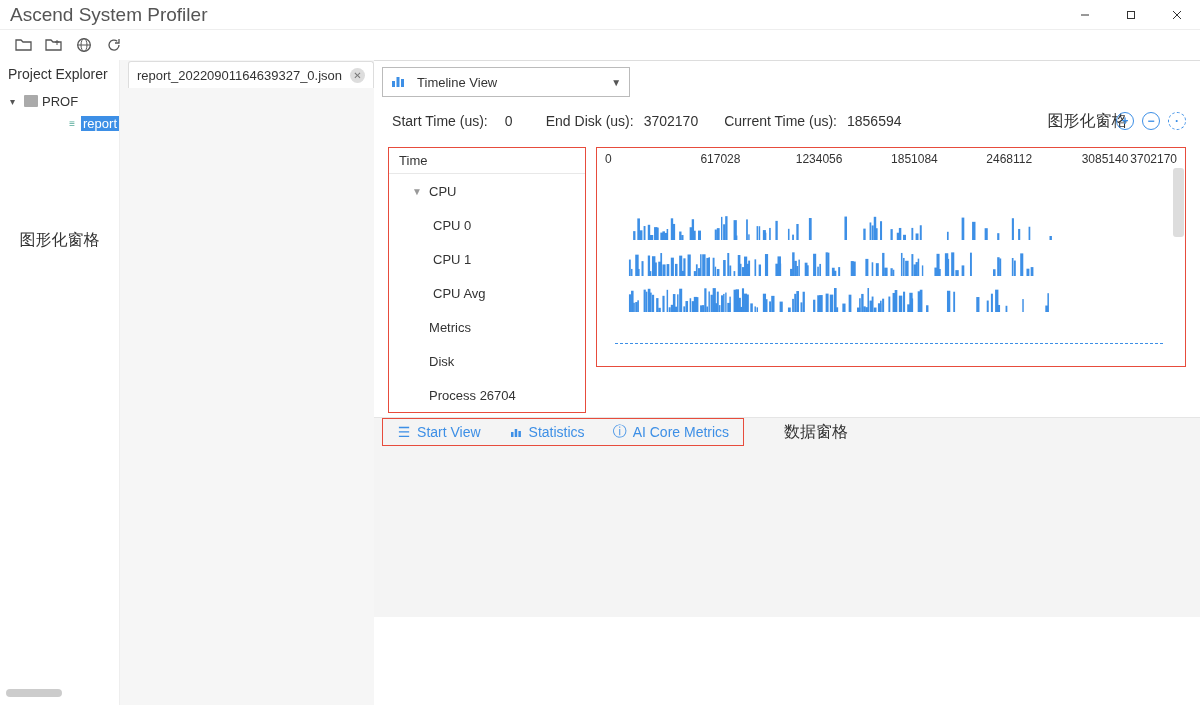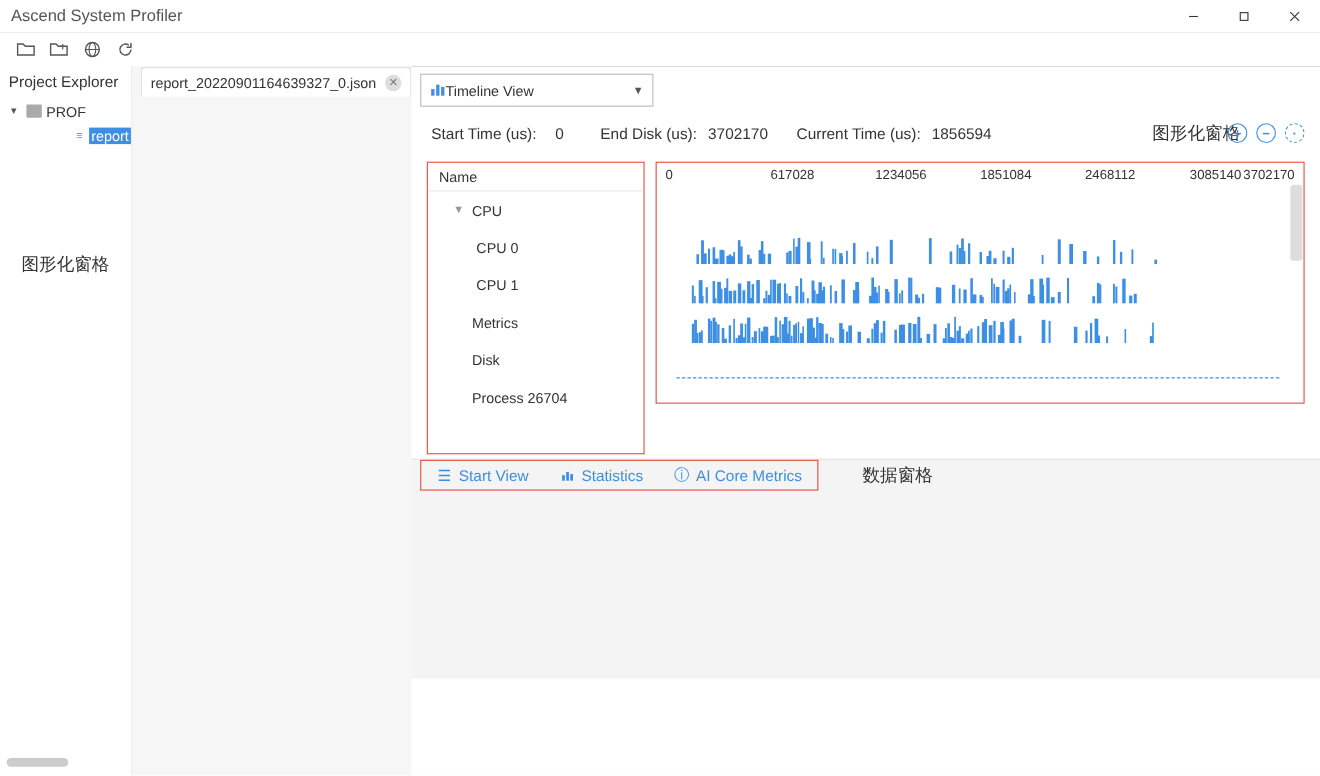--- a/index.html
+++ b/index.html
@@ -1,19 +1,19 @@
 <!DOCTYPE html>
 <html><head>
 <meta charset="utf-8">
 <style>
 * { box-sizing: border-box; margin: 0; padding: 0; font-family: "Segoe UI", Arial, sans-serif; }
 body { width: 1200px; height: 705px; background: #fff; font-size: 13px; color: #333; overflow: hidden; }
 
 .titlebar { height: 30px; display: flex; align-items: center; padding-left: 10px; background: #fff; border-bottom: 1px solid #eee; }
-.titlebar .title { flex: 1; color: #555; font-size: 15px; }
+.titlebar .title { flex: 1; color: #555; font-size: 19px; }
 .titlebar .winbtn { width: 46px; height: 30px; display: flex; align-items: center; justify-content: center; color: #555; }
 .titlebar .winbtn svg { width: 10px; height: 10px; }
 
 .toolbar { height: 30px; display: flex; align-items: center; gap: 10px; padding-left: 14px; background: #fff; }
 .toolbar .tbtn { width: 20px; height: 20px; display: flex; align-items: center; justify-content: center; color: #555; }
 
 .main { display: flex; height: 645px; }
 .sidebar { width: 120px; background: #fff; border-right: 1px solid #eee; position: relative; }
 .sidebar .panel-title { padding: 6px 8px; font-size: 14px; color: #333; background: #fff; }
 .tree { padding: 2px 0; }
@@ -27,21 +27,21 @@
 .nav-label { position: absolute; top: 170px; left: 0; right: 0; text-align: center; font-size: 16px; color: #333; }
 .sb-scrollbar { position: absolute; bottom: 8px; left: 6px; width: 56px; height: 8px; background: #ccc; border-radius: 4px; }
 
 .content { flex: 1; background: #f6f6f6; display: flex; flex-direction: row; }
 .tabbar { height: 28px; display: flex; align-items: flex-end; padding-left: 8px; background: #f6f6f6; }
 .tab { height: 27px; background: #fff; border: 1px solid #ddd; border-bottom: none; display: flex; align-items: center; padding: 0 8px; gap: 8px; border-radius: 3px 3px 0 0; }
 .tab .close { width: 15px; height: 15px; border-radius: 50%; background: #ddd; color: #777; display: flex; align-items: center; justify-content: center; font-size: 10px; }
 
 .doc { flex: 1; background: #fff; border-top: 1px solid #ddd; display: flex; flex-direction: column; }
 .viewselect-row { padding: 6px 8px; }
-.viewselect { width: 212px; height: 30px; border: 1px solid #bbb; display: flex; align-items: center; padding: 0 8px; gap: 0; background: #fff; color:#333;}
+.viewselect { width: 248px; height: 30px; border: 1px solid #bbb; display: flex; align-items: center; padding: 0 8px; gap: 12px; background: #fff; color:#333;}
 .viewselect .chart-icon { color: #3d8fe6; }
 .viewselect .caret { margin-left: auto; font-size: 10px; color:#555;}
 
 .timebar { height: 36px; display: flex; align-items: center; padding: 0 18px; gap: 26px; font-size: 14px; color: #333; position: relative; }
 .timebar .field { display: flex; align-items: center; gap: 10px; }
 .timebar .val { min-width: 22px; text-align: center; }
 .timebar .graphlabel { margin-left: 120px; font-size: 16px; }
 .timebar .zoom { position: absolute; right: 14px; display: flex; gap: 8px; }
 .timebar .zbtn { width: 18px; height: 18px; border: 1.5px solid #3d8fe6; border-radius: 50%; display: flex; align-items: center; justify-content: center; color: #3d8fe6; font-size: 12px; font-weight: bold; }
 
@@ -178,31 +178,34 @@
         <span class="graphlabel">图形化窗格</span>
         <div class="zoom">
           <div class="zbtn">+</div>
           <div class="zbtn">−</div>
           <div class="zbtn" style="border-style:dashed">·</div>
         </div>
       </div>
 
       <div class="timeline">
         <div class="namecol">
-          <div class="hdr">Name</div>
+          <div class="hdr">Time</div>
           <div id="name-rows">
               <div class="row l0">
                 <span class="exp">▼</span>
                 <span>CPU</span>
               </div>
               <div class="row l1">
                 <span>CPU 0</span>
               </div>
               <div class="row l1">
                 <span>CPU 1</span>
+              </div>
+              <div class="row l1">
+                <span>CPU Avg</span>
               </div>
               <div class="row l0">
                 <span class="exp"></span>
                 <span>Metrics</span>
               </div>
               <div class="row l0">
                 <span class="exp"></span>
                 <span>Disk</span>
               </div>
               <div class="row l0">

